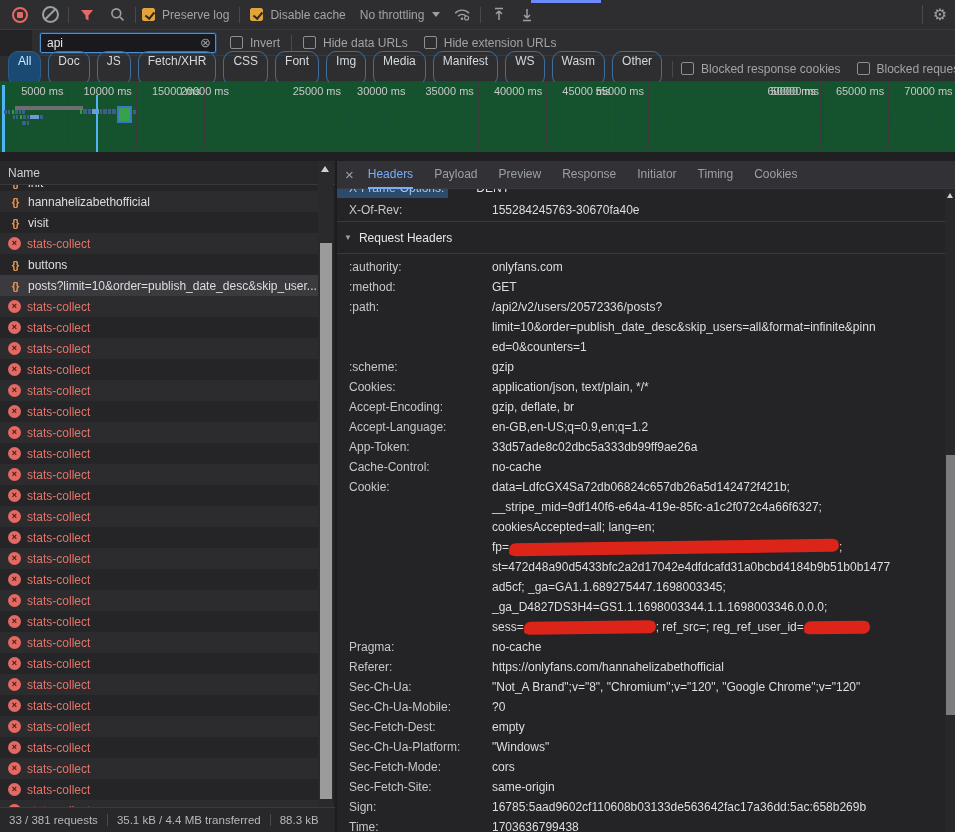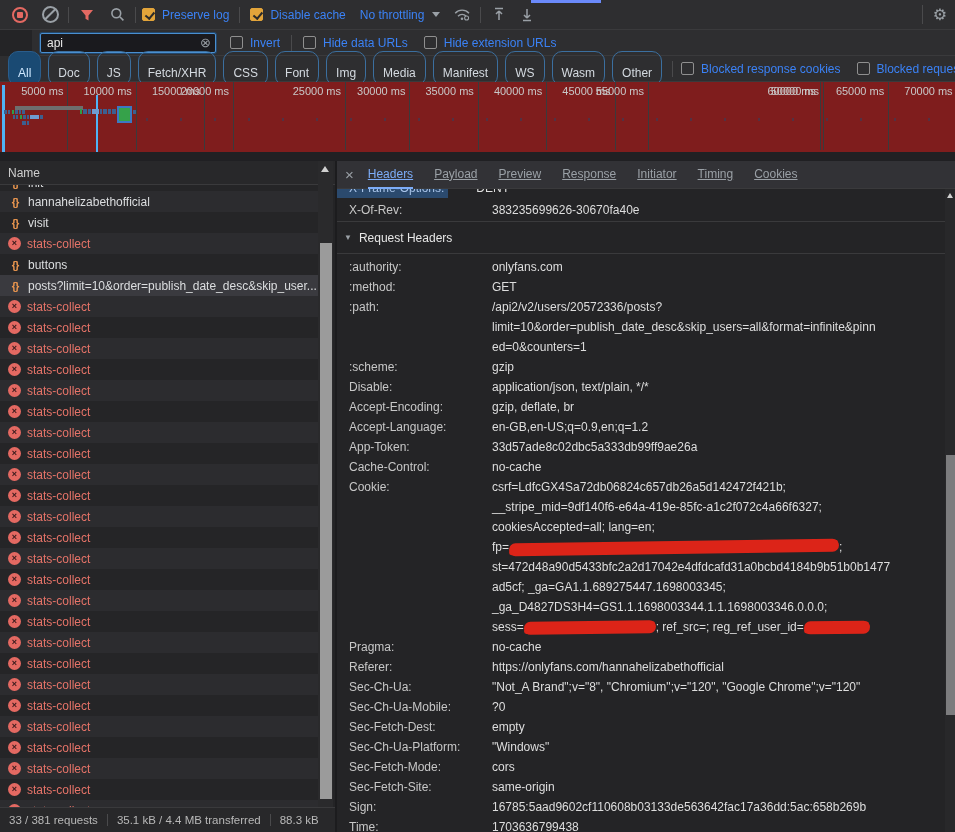--- a/index.html
+++ b/index.html
@@ -11,34 +11,34 @@
   .toolbar{position:absolute;left:0;top:0;width:955px;height:30px;background:#2e2e30;border-bottom:1px solid #3a3a3c;padding:0 8px;}
   .loading-strip{position:absolute;left:531px;top:0;width:70px;height:3px;background:#6b8afb;}
   .icon-btn{display:flex;align-items:center;justify-content:center;width:24px;height:24px;flex:none;cursor:pointer;}
   .rec{width:12px;height:12px;border:2px solid #e46962;border-radius:50%;position:relative;}
   .rec::after{content:"";position:absolute;left:3px;top:3px;width:6px;height:6px;background:#e46962;border-radius:1px;}
   .clear-c{width:13px;height:13px;border:2px solid #9aa0a6;border-radius:50%;position:relative;}
   .clear-c::after{content:"";position:absolute;left:5.5px;top:-1px;width:2px;height:15px;background:#9aa0a6;transform:rotate(45deg);}
   .cb{width:13px;height:13px;border:1.5px solid #8f8f8f;border-radius:2px;box-sizing:border-box;flex:none;background:transparent;position:relative;cursor:pointer;}
   .cb.checked{background:#e2a43a;border-color:#e2a43a;}
   .cb.checked::after{content:"";position:absolute;left:3.5px;top:0.5px;width:3.5px;height:7px;border:solid #2a2a2a;border-width:0 2px 2px 0;transform:rotate(40deg);}
-  .lbl{margin-left:7px;color:#3b82f6;white-space:nowrap;}
+  .lbl{margin-left:7px;color:#a3a3a3;white-space:nowrap;}
   .caret{width:0;height:0;border-left:4px solid transparent;border-right:4px solid transparent;border-top:5px solid #9aa0a6;margin-left:8px;}
   .gear{color:#9aa0a6;font-size:16px;margin-left:auto;}
   
   .searchrow{position:absolute;left:0;top:30px;width:955px;height:26px;background:#2e2e30;border-bottom:1px solid #3a3a3c;padding:0 8px;margin-left:32px;}
   .search-input{width:150px;height:18px;background:#1a1a1e;border:1px solid #4a8fd0;box-shadow:0 0 0 1px #23476b;border-radius:2px;color:#e8e8e8;font-size:12px;padding:0 18px 0 6px;outline:none;font-family:"Liberation Sans",sans-serif;}
   .search-wrap{position:relative;display:flex;align-items:center;}
   .clear-x{position:absolute;right:5px;color:#9aa0a6;font-size:13px;cursor:pointer;}
   
   .filterrow{position:absolute;left:0;top:56px;width:955px;height:26px;background:#2e2e30;border-bottom:1px solid #3a3a3c;padding:0 8px;}
-  .pill{height:35px;line-height:18px;padding:12px 9px;border:1px solid #3b6f9f;border-radius:10px;color:#d4dae0;margin-right:7px;white-space:nowrap;cursor:pointer;box-sizing:border-box;}
+  .pill{height:35px;line-height:18px;padding:0 9px;border:1px solid #3b6f9f;border-radius:10px;color:#d4dae0;margin-right:7px;white-space:nowrap;cursor:pointer;box-sizing:border-box;}
   .pill.active{background:#1a4a73;border-color:#2a5d8c;color:#cfe8ff;}
   
-  .timeline{position:absolute;left:0;top:82px;width:955px;height:79px;background:#7f1d1d;border-bottom:2px solid #bef264;overflow:hidden;}
+  .timeline{position:absolute;left:0;top:82px;width:955px;height:79px;background:#14532d;border-bottom:2px solid #bef264;overflow:hidden;}
   .tickcol{position:absolute;top:0;height:68px;border-right:1px solid #3a3a3c;box-sizing:border-box;}
   .ticklabel{position:absolute;top:3px;right:4px;color:#c8c8c8;font-size:11px;white-space:nowrap;}
   .tl-band{position:absolute;left:0;bottom:0;width:955px;height:9px;background:#202023;}
   .wbar{position:absolute;}
   .greenbox{position:absolute;background:#36a24a;border:2px solid #3c78c2;box-sizing:border-box;}
   
   .main{position:absolute;left:0;top:161px;width:955px;height:671px;display:flex;}
   .left{position:relative;width:335px;height:671px;flex:none;background:#242426;}
   .list-header{position:absolute;left:0;top:0;width:335px;height:24px;background:#28282a;border-bottom:1px solid #3a3a3c;display:flex;align-items:center;padding-left:8px;box-sizing:border-box;color:#cfcfcf;}
   .rows{position:absolute;left:0;top:24px;width:318px;height:622px;overflow:hidden;}
@@ -52,21 +52,21 @@
   .vscroll{position:absolute;right:2px;top:0;width:15px;height:646px;background:#2a2a2c;}
   .vscroll .up{position:absolute;top:5px;left:3px;width:0;height:0;border-left:4.5px solid transparent;border-right:4.5px solid transparent;border-bottom:6px solid #d0d0d0;}
   .vscroll .thumb{position:absolute;left:1.5px;width:12px;background:#9b9b9b;cursor:pointer;}
   .statusbar{position:absolute;left:0;bottom:0;width:335px;height:25px;background:#28282a;border-top:1px solid #3a3a3c;display:flex;align-items:center;color:#b8b8b8;font-size:11.5px;box-sizing:border-box;}
   .statusbar .item{padding:0 9px;white-space:nowrap;}
   .statusbar .item + .item{border-left:1px solid #4a4a4c;}
   
   .right{position:relative;flex:1;height:671px;background:#242426;border-left:2px solid #1c1c1e;box-sizing:border-box;}
   .tabbar{position:absolute;left:0;top:0;right:0;height:28px;background:#323236;border-bottom:1px solid #3a3a3c;display:flex;align-items:center;padding-left:8px;box-sizing:border-box;}
   .close-x{color:#9aa0a6;font-size:15px;margin-right:14px;cursor:pointer;}
-  .tab{color:#9aa0a6;margin-right:21px;height:28px;line-height:27px;cursor:pointer;box-sizing:border-box;text-decoration:underline;}
+  .tab{color:#9aa0a6;margin-right:21px;height:28px;line-height:27px;cursor:pointer;box-sizing:border-box;}
   .tab.active{color:#7cacf8;border-bottom:2px solid #7cacf8;}
   .detail-body{position:absolute;left:0;top:28px;right:10px;bottom:0;overflow:hidden;}
   .hrow{display:flex;line-height:20px;}
   .hkey{width:155px;flex:none;padding-left:12px;color:#c7c7c7;box-sizing:border-box;}
   .hval{flex:1;color:#dedede;word-break:break-all;}
   .hline{min-height:20px;}
   .divline{border-top:1px solid #3a3a3c;}
   .sectionhdr{height:31px;display:flex;align-items:center;border-bottom:1px solid #3a3a3c;color:#e6e6e6;}
   .tri{font-size:8px;color:#9aa0a6;margin:0 7px 0 7px;}
   .scribble{display:inline-block;height:13px;background:#dc2418;border-radius:7px;vertical-align:middle;transform:rotate(-0.8deg);box-shadow:3px -3px 0 -4px #dc2418, -4px 3px 0 -4px #dc2418;}
@@ -432,21 +432,21 @@
       <div class="detail-body">
 
         <div class="clipwrap" style="height:9px;">
           <div class="hrow" style="margin-top:-11px;">
             <div class="hkey selhint" style="width:auto;padding-right:4px;">X-Frame-Options:</div>
             <div class="hval" style="margin-left:28px;">DENY</div>
           </div>
         </div>
         <div class="hrow" style="height:23px;align-items:center;">
           <div class="hkey">X-Of-Rev:</div>
-          <div class="hval">383235699626-30670fa40e</div>
+          <div class="hval">155284245763-30670fa40e</div>
         </div>
         <div class="sectionhdr divline">
           <span class="tri">▼</span>
           <span>Request Headers</span>
         </div>
         <div id="headers-rows" style="padding-top:3px;">
             <div class="hrow">
               <div class="hkey">:authority:</div>
               <div class="hval">
                 <div class="hline">onlyfans.com</div>
@@ -466,21 +466,21 @@
                 <div class="hline">ed=0&amp;counters=1</div>
               </div>
             </div>
             <div class="hrow">
               <div class="hkey">:scheme:</div>
               <div class="hval">
                 <div class="hline">gzip</div>
               </div>
             </div>
             <div class="hrow">
-              <div class="hkey">Disable:</div>
+              <div class="hkey">Cookies:</div>
               <div class="hval">
                 <div class="hline">application/json, text/plain, */*</div>
               </div>
             </div>
             <div class="hrow">
               <div class="hkey">Accept-Encoding:</div>
               <div class="hval">
                 <div class="hline">gzip, deflate, br</div>
               </div>
             </div>
@@ -498,21 +498,21 @@
             </div>
             <div class="hrow">
               <div class="hkey">Cache-Control:</div>
               <div class="hval">
                 <div class="hline">no-cache</div>
               </div>
             </div>
             <div class="hrow">
               <div class="hkey">Cookie:</div>
               <div class="hval">
-                <div class="hline">csrf=LdfcGX4Sa72db06824c657db26a5d142472f421b;</div>
+                <div class="hline">data=LdfcGX4Sa72db06824c657db26a5d142472f421b;</div>
                 <div class="hline">__stripe_mid=9df140f6-e64a-419e-85fc-a1c2f072c4a66f6327;</div>
                 <div class="hline">cookiesAccepted=all; lang=en;</div>
                 <div class="hline">fp=<span class="scribble" style="width: 330px;"></span>;</div>
                 <div class="hline">st=472d48a90d5433bfc2a2d17042e4dfdcafd31a0bcbd4184b9b51b0b1477</div>
                 <div class="hline">ad5cf; _ga=GA1.1.689275447.1698003345;</div>
                 <div class="hline">_ga_D4827DS3H4=GS1.1.1698003344.1.1.1698003346.0.0.0;</div>
                 <div class="hline">sess=<span class="scribble" style="width: 132px;"></span>; ref_src=; reg_ref_user_id=<span class="scribble" style="width: 66px;"></span></div>
               </div>
             </div>
             <div class="hrow">

